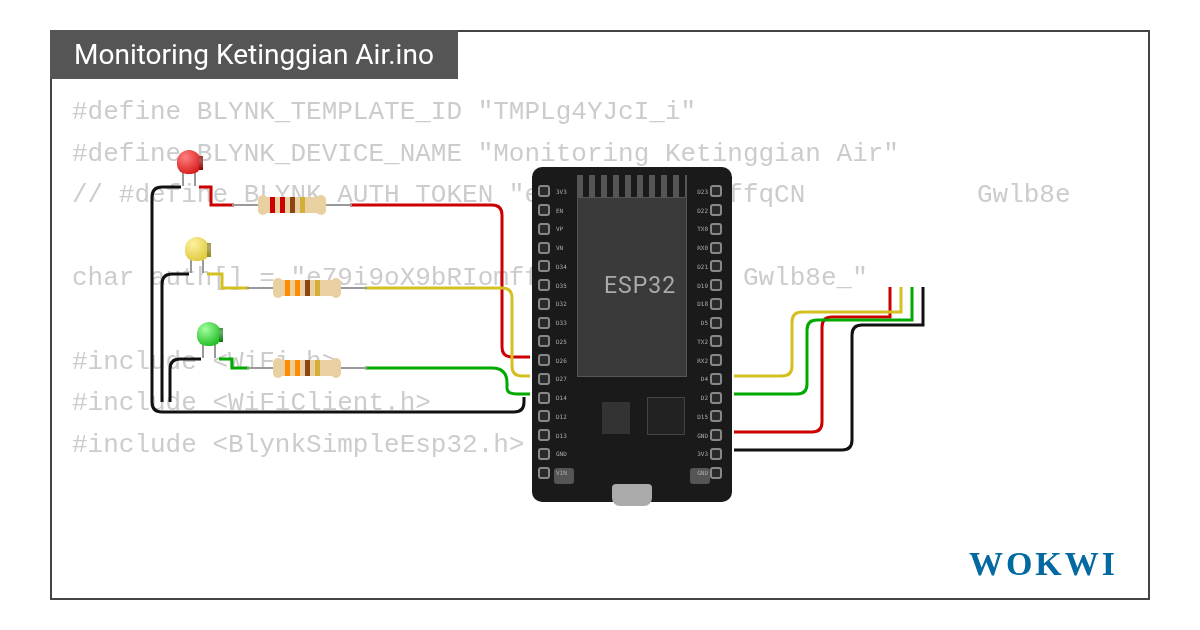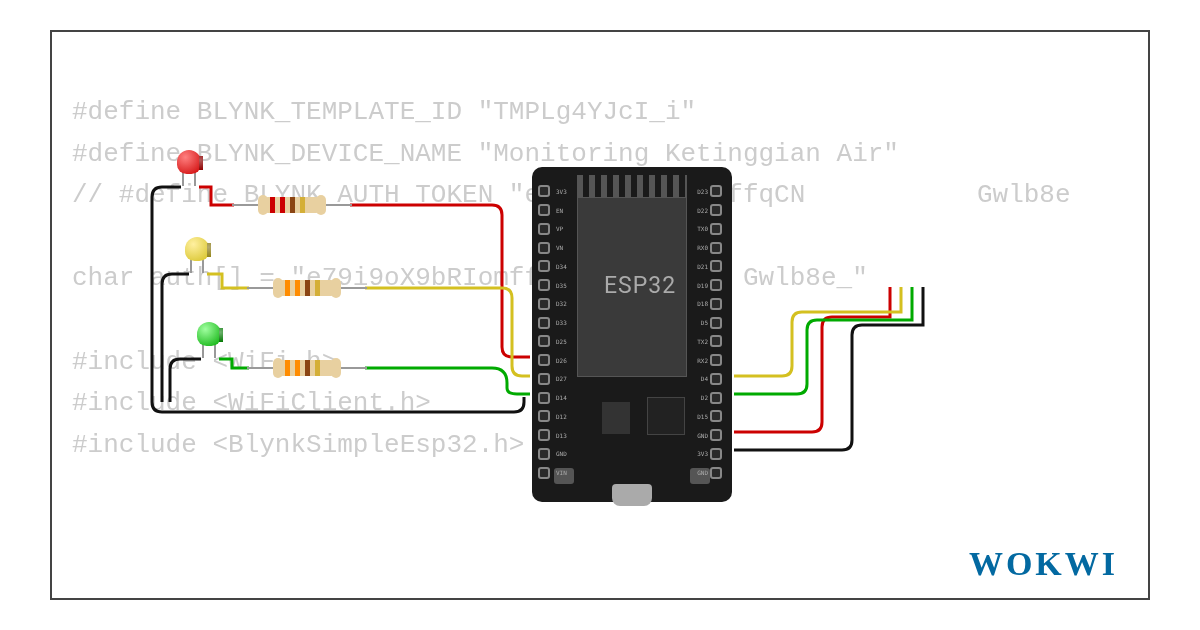--- a/index.html
+++ b/index.html
@@ -306,20 +306,23 @@
   .b-orange { background: #ff8c00; }
   .b-gold { background: #d4af37; }
   .r1 { left: 180px; top: 165px; }
   .r2 { left: 195px; top: 248px; }
   .r3 { left: 195px; top: 328px; }
 </style>
 </head>
 <body>
 
 <div class="frame">
+  <div class="title-tab">
+    <span>Monitoring Ketinggian Air.ino</span>
+  </div>
 
   <div class="code-bg">#define BLYNK_TEMPLATE_ID "TMPLg4YJcI_i"
 #define BLYNK_DEVICE_NAME "Monitoring Ketinggian Air"
 // #define BLYNK_AUTH_TOKEN "e79i9oX9bRIomffqCN           Gwlb8e
 
 char auth[] = "e79i9oX9bRIomffqCN          Gwlb8e_"
 
 #include &lt;WiFi.h&gt;
 #include &lt;WiFiClient.h&gt;
 #include &lt;BlynkSimpleEsp32.h&gt;</div>

